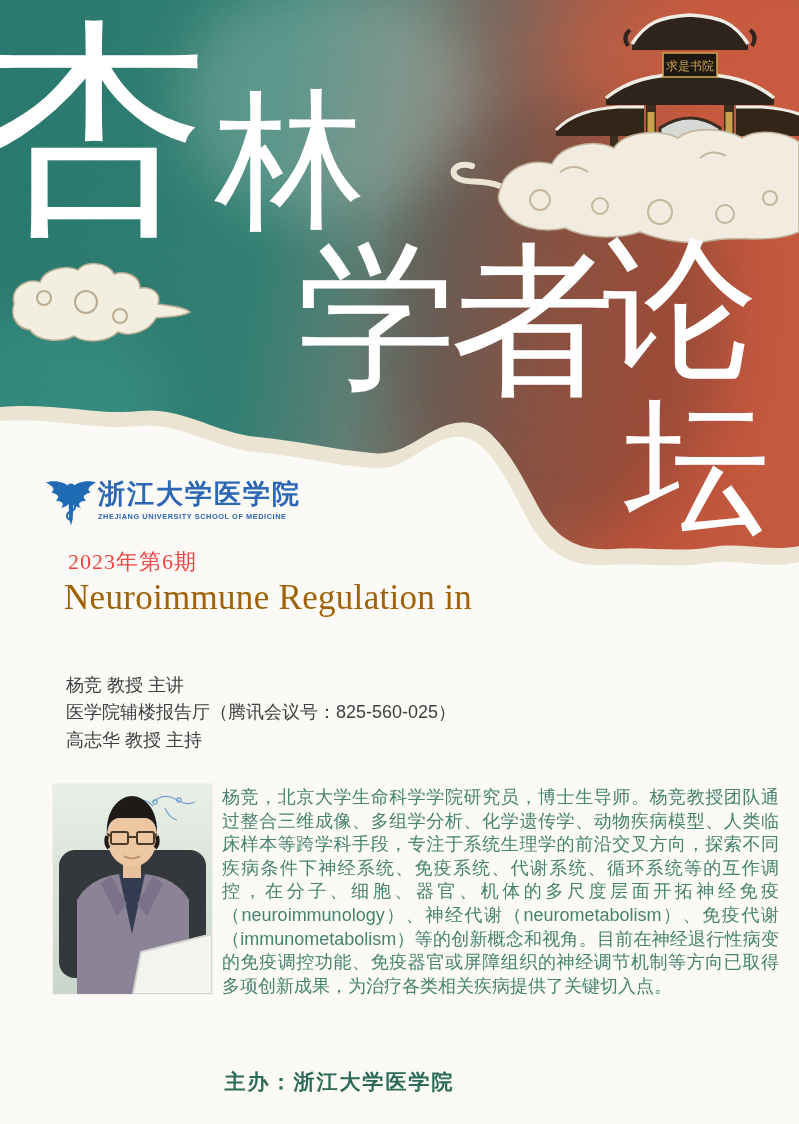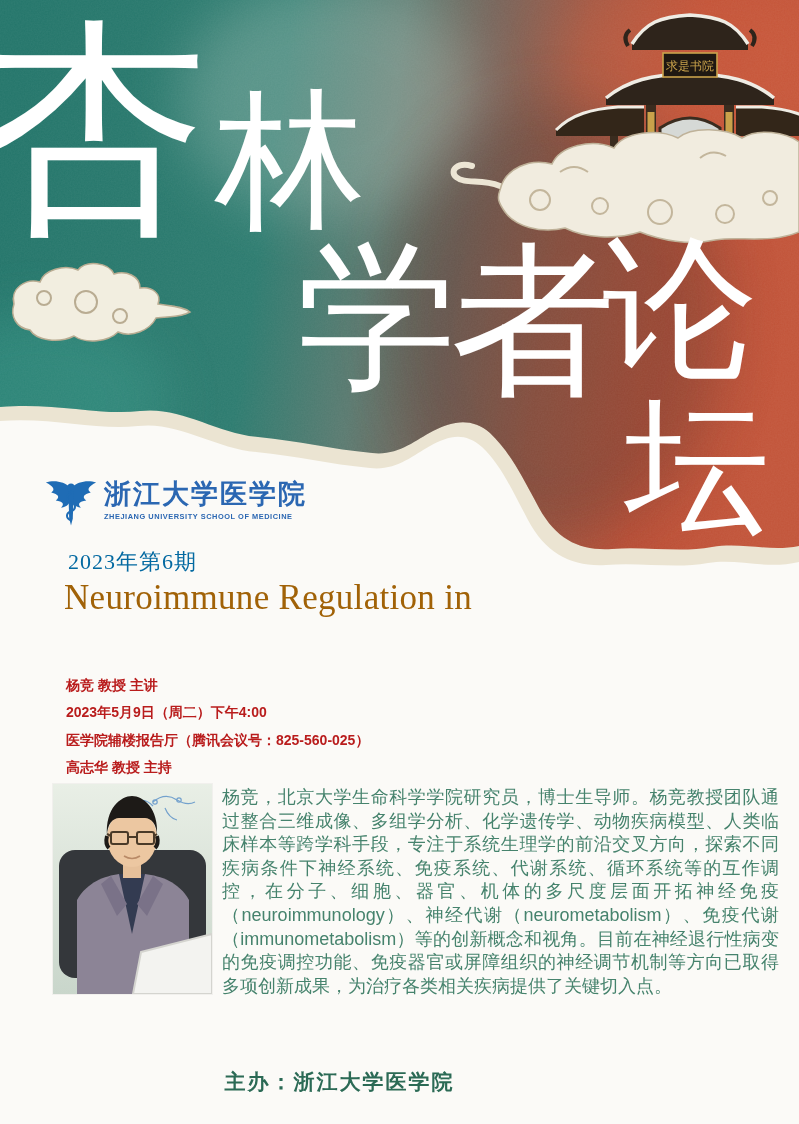--- a/index.html
+++ b/index.html
@@ -5,42 +5,42 @@
   html,body{margin:0;padding:0;background:#e8e8e8;}
   .poster{
     position:relative;width:799px;height:1124px;margin:0 auto;
     background:#fbfaf7;overflow:hidden;
     font-family:"Liberation Sans",sans-serif;
   }
   .hero{position:absolute;left:0;top:0;width:799px;height:580px;display:block;}
   .hero-char{font-family:"Liberation Serif","DejaVu Serif",serif;fill:#ffffff;}
   .logo{position:absolute;left:44px;top:479px;display:flex;align-items:flex-start;}
   .logo-mark{width:54px;height:52px;flex:0 0 auto;}
-  .logo-text{margin-left:6px;}
+  .logo-text{}
   .logo-cn{
     font-family:"Liberation Serif","DejaVu Serif",serif;font-weight:bold;
     font-size:27px;line-height:30px;color:#2b67b2;letter-spacing:2px;white-space:nowrap;
   }
   .logo-en{
     font-size:7.4px;font-weight:bold;letter-spacing:0.55px;color:#2b67b2;
     margin-top:3px;white-space:nowrap;
   }
   .issue{
     position:absolute;left:68px;top:547px;
     font-family:"Liberation Serif","DejaVu Serif",serif;
-    font-size:22px;color:#0369a1;letter-spacing:1px;
+    font-size:22px;color:#ef4444;letter-spacing:1px;
   }
   .title{
     position:absolute;left:64px;top:576px;width:620px;
     font-family:Liberation Serif, serif;
     font-size:35px;line-height:44px;color:#a16207;letter-spacing:0.3px;
   }
   .info{
     position:absolute;left:66px;top:672px;
-    font-size:14px;line-height:27.4px;font-weight:bold;color:#b91c1c;
+    font-size:18px;line-height:27.4px;font-weight:normal;color:#404040;
   }
   .photo{
     position:absolute;left:53px;top:784px;width:159px;height:210px;
     display:block;box-shadow:0 0 0 1px rgba(0,0,0,0.04);
   }
   .bio{
     position:absolute;left:222px;top:786px;width:557px;
     font-size:18px;line-height:23.6px;color:#46836d;
     text-align:justify;
   }
@@ -194,21 +194,20 @@
   </div>
 
   <div class="issue">2023年第6期</div>
 
   <div class="title">
     <div>Neuroimmune Regulation in</div>
   </div>
 
   <div class="info">
     <div>杨竞 教授 主讲</div>
-    <div>2023年5月9日（周二）下午4:00</div>
     <div>医学院辅楼报告厅（腾讯会议号：825-560-025）</div>
     <div>高志华 教授 主持</div>
   </div>
 
   <svg class="photo" viewBox="0 0 159 210">
     <defs>
       <linearGradient id="photoBg" x1="0" y1="0" x2="0" y2="1">
         <stop offset="0" stop-color="#e9efe6"></stop>
         <stop offset="1" stop-color="#c9d6cb"></stop>
       </linearGradient>

